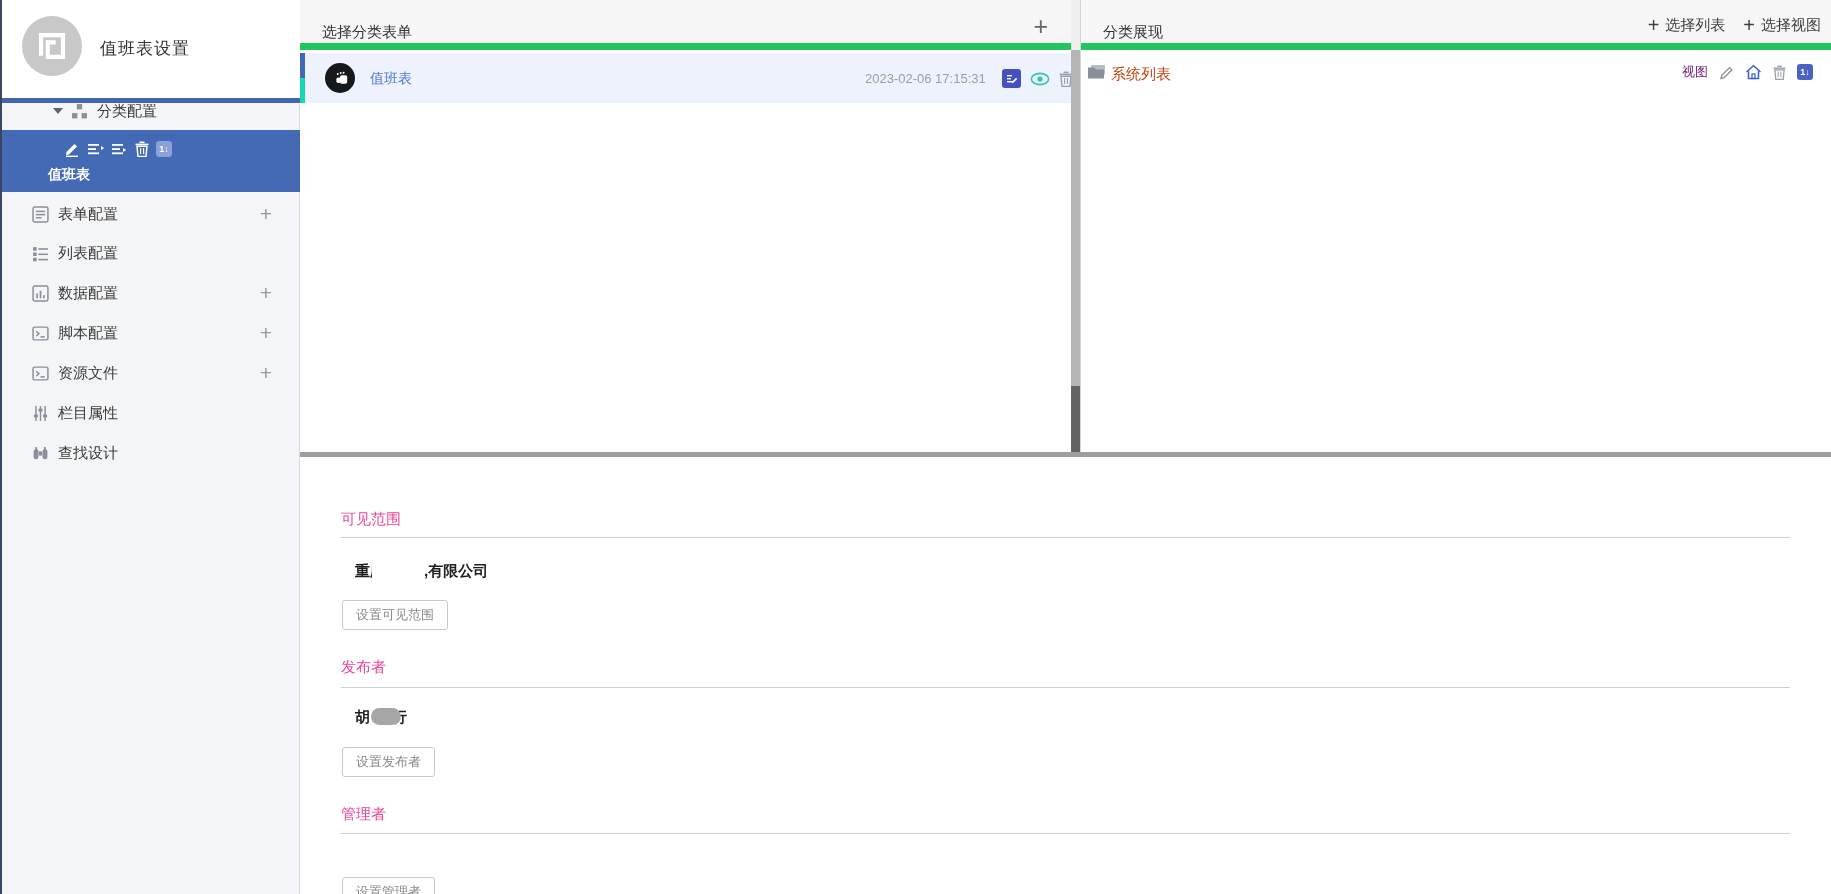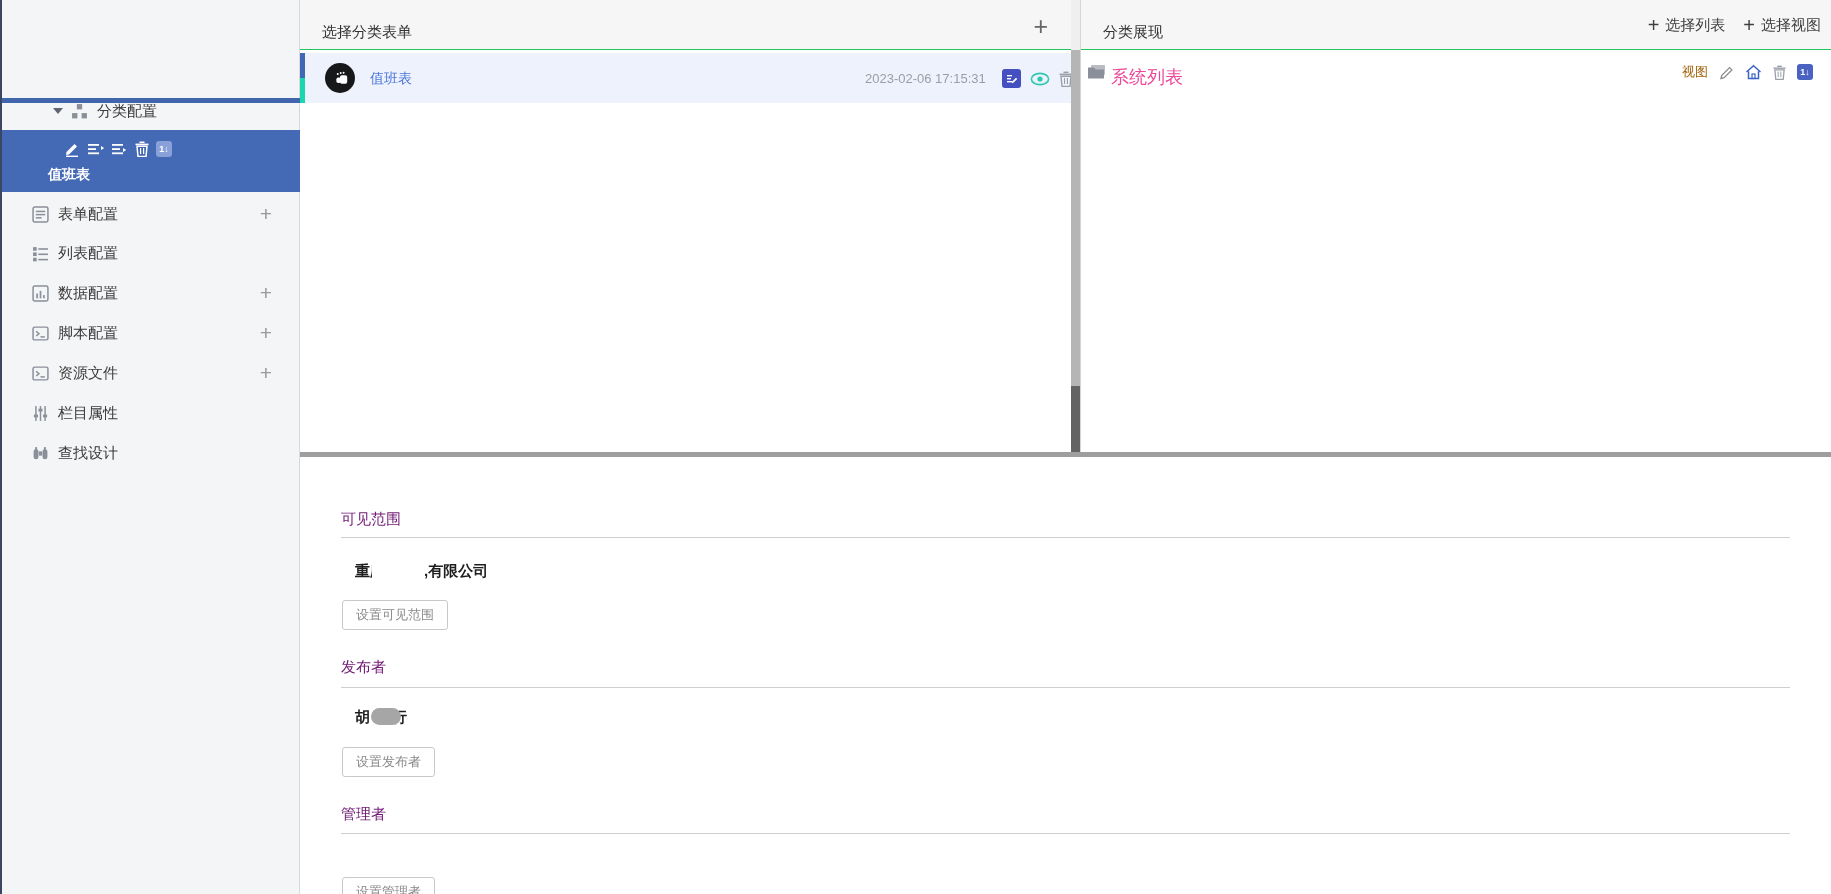--- a/index.html
+++ b/index.html
@@ -23,21 +23,21 @@
   .nav-item .nv-label { position:absolute; left:58px; font-size:15px; color:#3a3a3a; }
   .nav-item .plus { position:absolute; left:256px; width:20px; text-align:center; font-size:21px; font-weight:300; color:#9a9a9a; line-height:20px; }
 
   .sel-block { position:absolute; left:0; top:130px; width:300px; height:62px; background:#4469b5; color:#fff; }
   .sel-icons { position:absolute; left:64px; top:11px; display:flex; align-items:center; gap:7px; }
   .sel-label { position:absolute; left:48px; top:36px; font-size:14px; font-weight:bold; color:#fff; }
   .mini-badge { width:16px; height:16px; border-radius:3px; background:#8aa0d8; color:#fff; font-size:9px; font-weight:bold; display:flex; align-items:center; justify-content:center; }
 
   
   .panel-form { position:absolute; left:300px; top:0; width:781px; height:452px; background:#fff; border-right:1px solid #d5d5d5; }
-  .panel-header { position:absolute; left:0; top:0; width:100%; height:50px; background:#f6f6f6; border-bottom:1px solid #22c55e; }
+  .panel-header { position:absolute; left:0; top:0; width:100%; height:50px; background:#f6f6f6; border-bottom:7px solid #22c55e; }
   .panel-title { position:absolute; left:22px; top:23px; font-size:15px; color:#333; }
   .hdr-plus { position:absolute; right:32px; top:12px; font-size:25px; font-weight:200; color:#666; cursor:pointer; }
 
   .form-row { position:absolute; left:0; top:53px; width:772px; height:50px; background:#edf2fc; }
   .row-accent-top { position:absolute; left:0; top:0; width:5px; height:25px; background:#4168b7; }
   .row-accent-bot { position:absolute; left:0; top:25px; width:5px; height:25px; background:#17d6b0; }
   .row-avatar { position:absolute; left:25px; top:10px; width:30px; height:30px; border-radius:50%; background:#17181a; display:flex; align-items:center; justify-content:center; }
   .row-name { position:absolute; left:70px; top:17px; font-size:14px; color:#4e77d9; }
   .row-time { position:absolute; left:545px; top:18px; font-size:13px; color:#9a9ea6;margin-left:20px; }
   .row-actions { position:absolute; left:702px; top:16px; display:flex; align-items:center; gap:9px; }
@@ -48,34 +48,34 @@
   .scroll-thumb-dark { position:absolute; left:0; top:386px; width:9px; height:66px; background:#636363; }
 
   
   .panel-display { position:absolute; left:1081px; top:0; width:750px; height:452px; background:#fff; }
   .hdr-buttons { position:absolute; right:10px; top:0; height:50px; display:flex; align-items:center; gap:18px; }
   .hdr-btn { display:flex; align-items:center; gap:6px; font-size:15px; color:#3f3f3f; cursor:pointer; }
   .hdr-btn .bplus { font-size:20px; font-weight:300; color:#3f3f3f; line-height:16px; }
 
   .disp-row { position:absolute; left:0; top:50px; width:750px; height:48px; background:#fff; }
   .folder-wrap { position:absolute; left:6px; top:14px; }
-  .disp-name { position:absolute; left:30px; top:15px; font-size:18px; color:#ec4899; }
+  .disp-name { position:absolute; left:30px; top:15px; font-size:15px; color:#c2410c; }
   .disp-actions { position:absolute; right:18px; top:13px; display:flex; align-items:center; gap:11px; }
-  .view-label { font-size:13px; color:#a16207; cursor:pointer; }
+  .view-label { font-size:13px; color:#701a75; cursor:pointer; }
   .badge-blue { width:16px; height:16px; border-radius:3px; background:#4a63c2; color:#fff; font-size:9px; font-weight:bold; display:flex; align-items:center; justify-content:center; }
 
   
   .h-divider { position:absolute; left:300px; top:452px; width:1531px; height:5px; background:#9e9e9e; }
 
   
   .panel-props { position:absolute; left:300px; top:457px; width:1531px; height:437px; background:#fff; overflow:hidden; }
   .props-header { position:absolute; left:0; top:0; width:100%; height:45px; background:#f7f7f7; border-bottom:1px solid #e8e8e8; }
   .props-title { position:absolute; left:20px; top:17px; font-size:15px; color:#333; }
 
-  .sec-label { position:absolute; left:41px; font-size:15px; color:#701a75; }
+  .sec-label { position:absolute; left:41px; font-size:15px; color:#ec4899; }
   .sec-hr { position:absolute; left:41px; width:1449px; height:0; border-top:1px solid #cfcfcf; }
   .sec-value { position:absolute; left:55px; font-size:15px; font-weight:bold; color:#1e1e1e; white-space:nowrap; }
   .redact-white { display:inline-block; width:52px; height:18px; background:#fff; position:relative; z-index:2; margin:0 0 -3px -13px; }
   .redact-gray { display:inline-block; width:30px; height:17px; background:#a6a6a6; border-radius:9px; position:relative; z-index:2; margin:0 -9px -3px 1px; }
   .sec-btn { position:absolute; left:42px; background:#fff; border:1px solid #c9c9c9; border-radius:3px; color:#8a8a8a; font-size:13px; padding:5px 13px; cursor:pointer; font-family:inherit; white-space:nowrap; }
 
   #lbl-scope { top:53px; }   #hr-scope { top:80px; }
   #val-scope { top:104px; }  #btn-scope { top:143px; }
   #lbl-pub { top:201px; }    #hr-pub { top:230px; }
   #val-pub { top:251px; }    #btn-pub { top:290px; }
@@ -84,20 +84,28 @@
 
   svg { display:block; }
 </style>
 </head>
 <body>
 
 <div class="stage">
   <div class="win-edge"></div>
 
   <aside class="sidebar">
+    <div class="app-header">
+      <div class="logo-circle">
+        <svg width="34" height="34" viewBox="0 0 28 28">
+          <path d="M5 22 V5 H23 V23 H10.5 V11 H17" fill="none" stroke="#fff" stroke-width="3.4"></path>
+        </svg>
+      </div>
+      <div class="app-title">值班表设置</div>
+    </div>
     <div class="blue-bar"></div>
 
     <div class="nav-item" style="top:91px;margin-left:39px;">
       <span class="caret"></span>
       <span class="nv-icon" style="left:32px;">
         <svg width="17" height="17" viewBox="0 0 16 16">
             <rect x="5.5" y="1" width="5" height="5" fill="#8a8f99"></rect>
             <rect x="1" y="9.5" width="5" height="5" fill="#8a8f99"></rect>
             <rect x="10" y="9.5" width="5" height="5" fill="#8a8f99"></rect>
           </svg>

